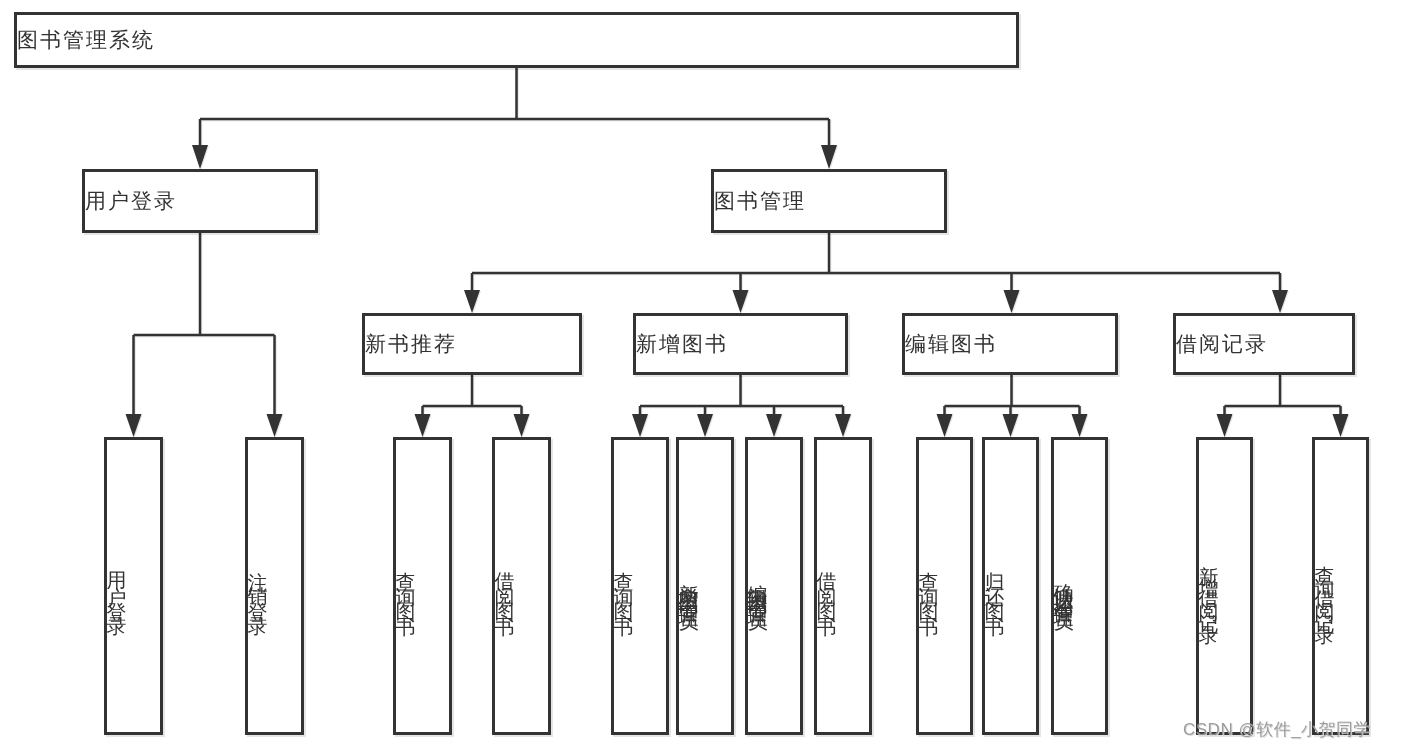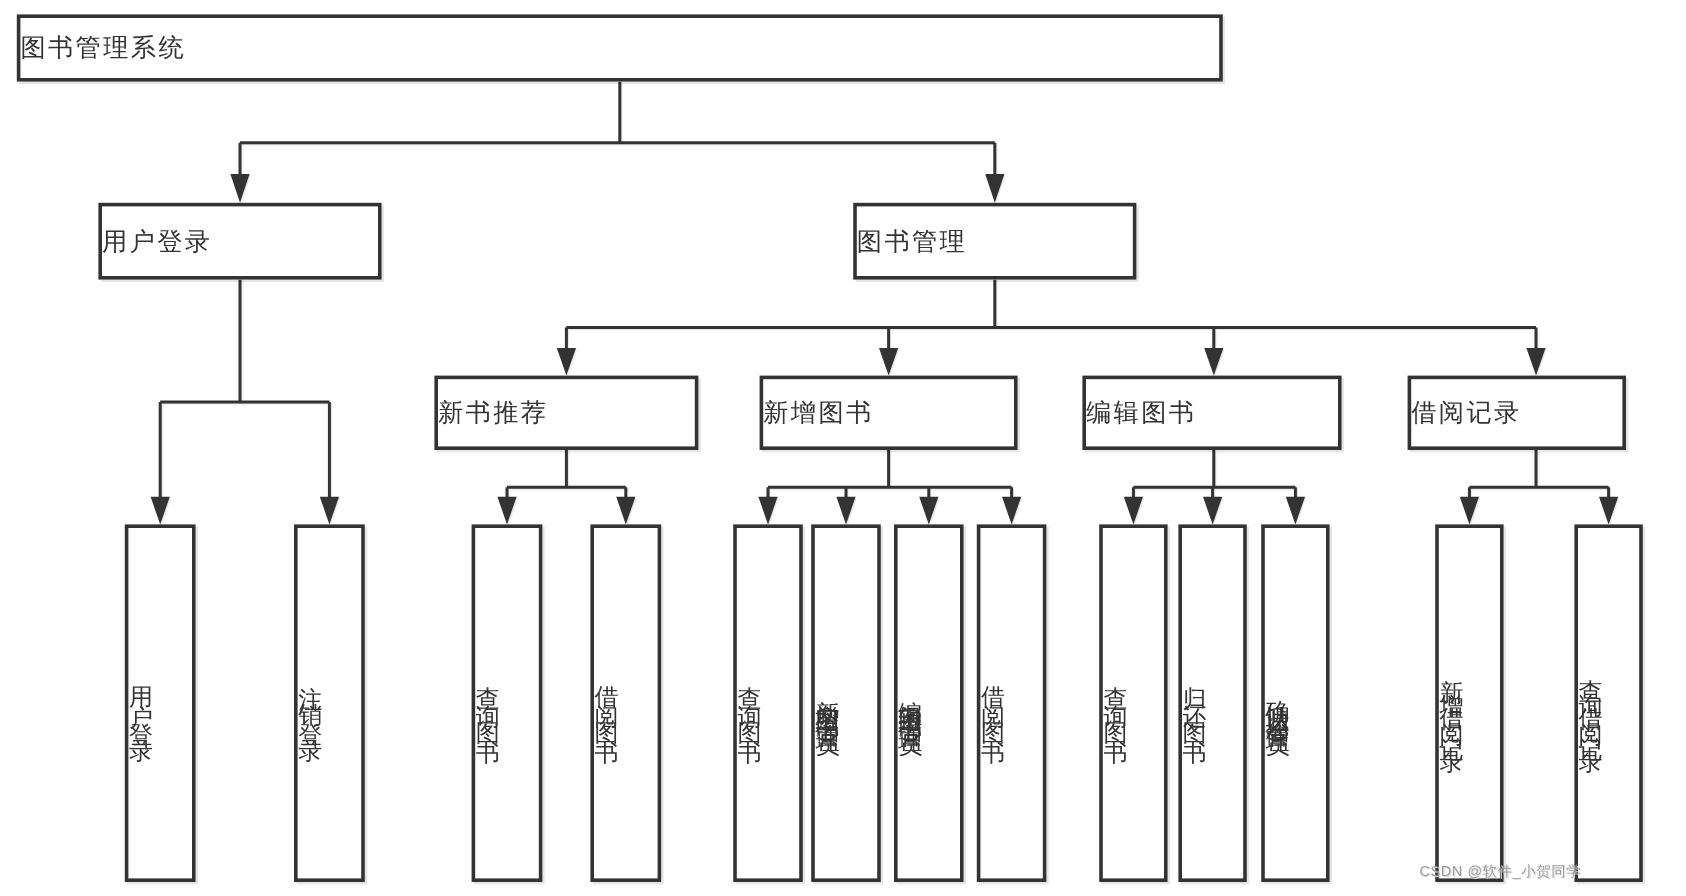--- a/index.html
+++ b/index.html
@@ -42,21 +42,21 @@
     line-height: 1;
     letter-spacing: 15px;    
     white-space: nowrap;
   }
   .leaf .vl.mid  { letter-spacing: 12px; }  
   .leaf .vl.long { letter-spacing: 4px;  }  
   .watermark {
     position: absolute;
     left: 1183px;
     top: 718px;
-    font-size: 12px;
+    font-size: 17px;
     letter-spacing: 0.5px;
     color: rgba(148,148,148,0.92);
     text-shadow: 1px 1px 0 rgba(220,220,220,0.9);
     white-space: nowrap;
     z-index: 5;
   }
 </style>
 </head>
 <body>
 

